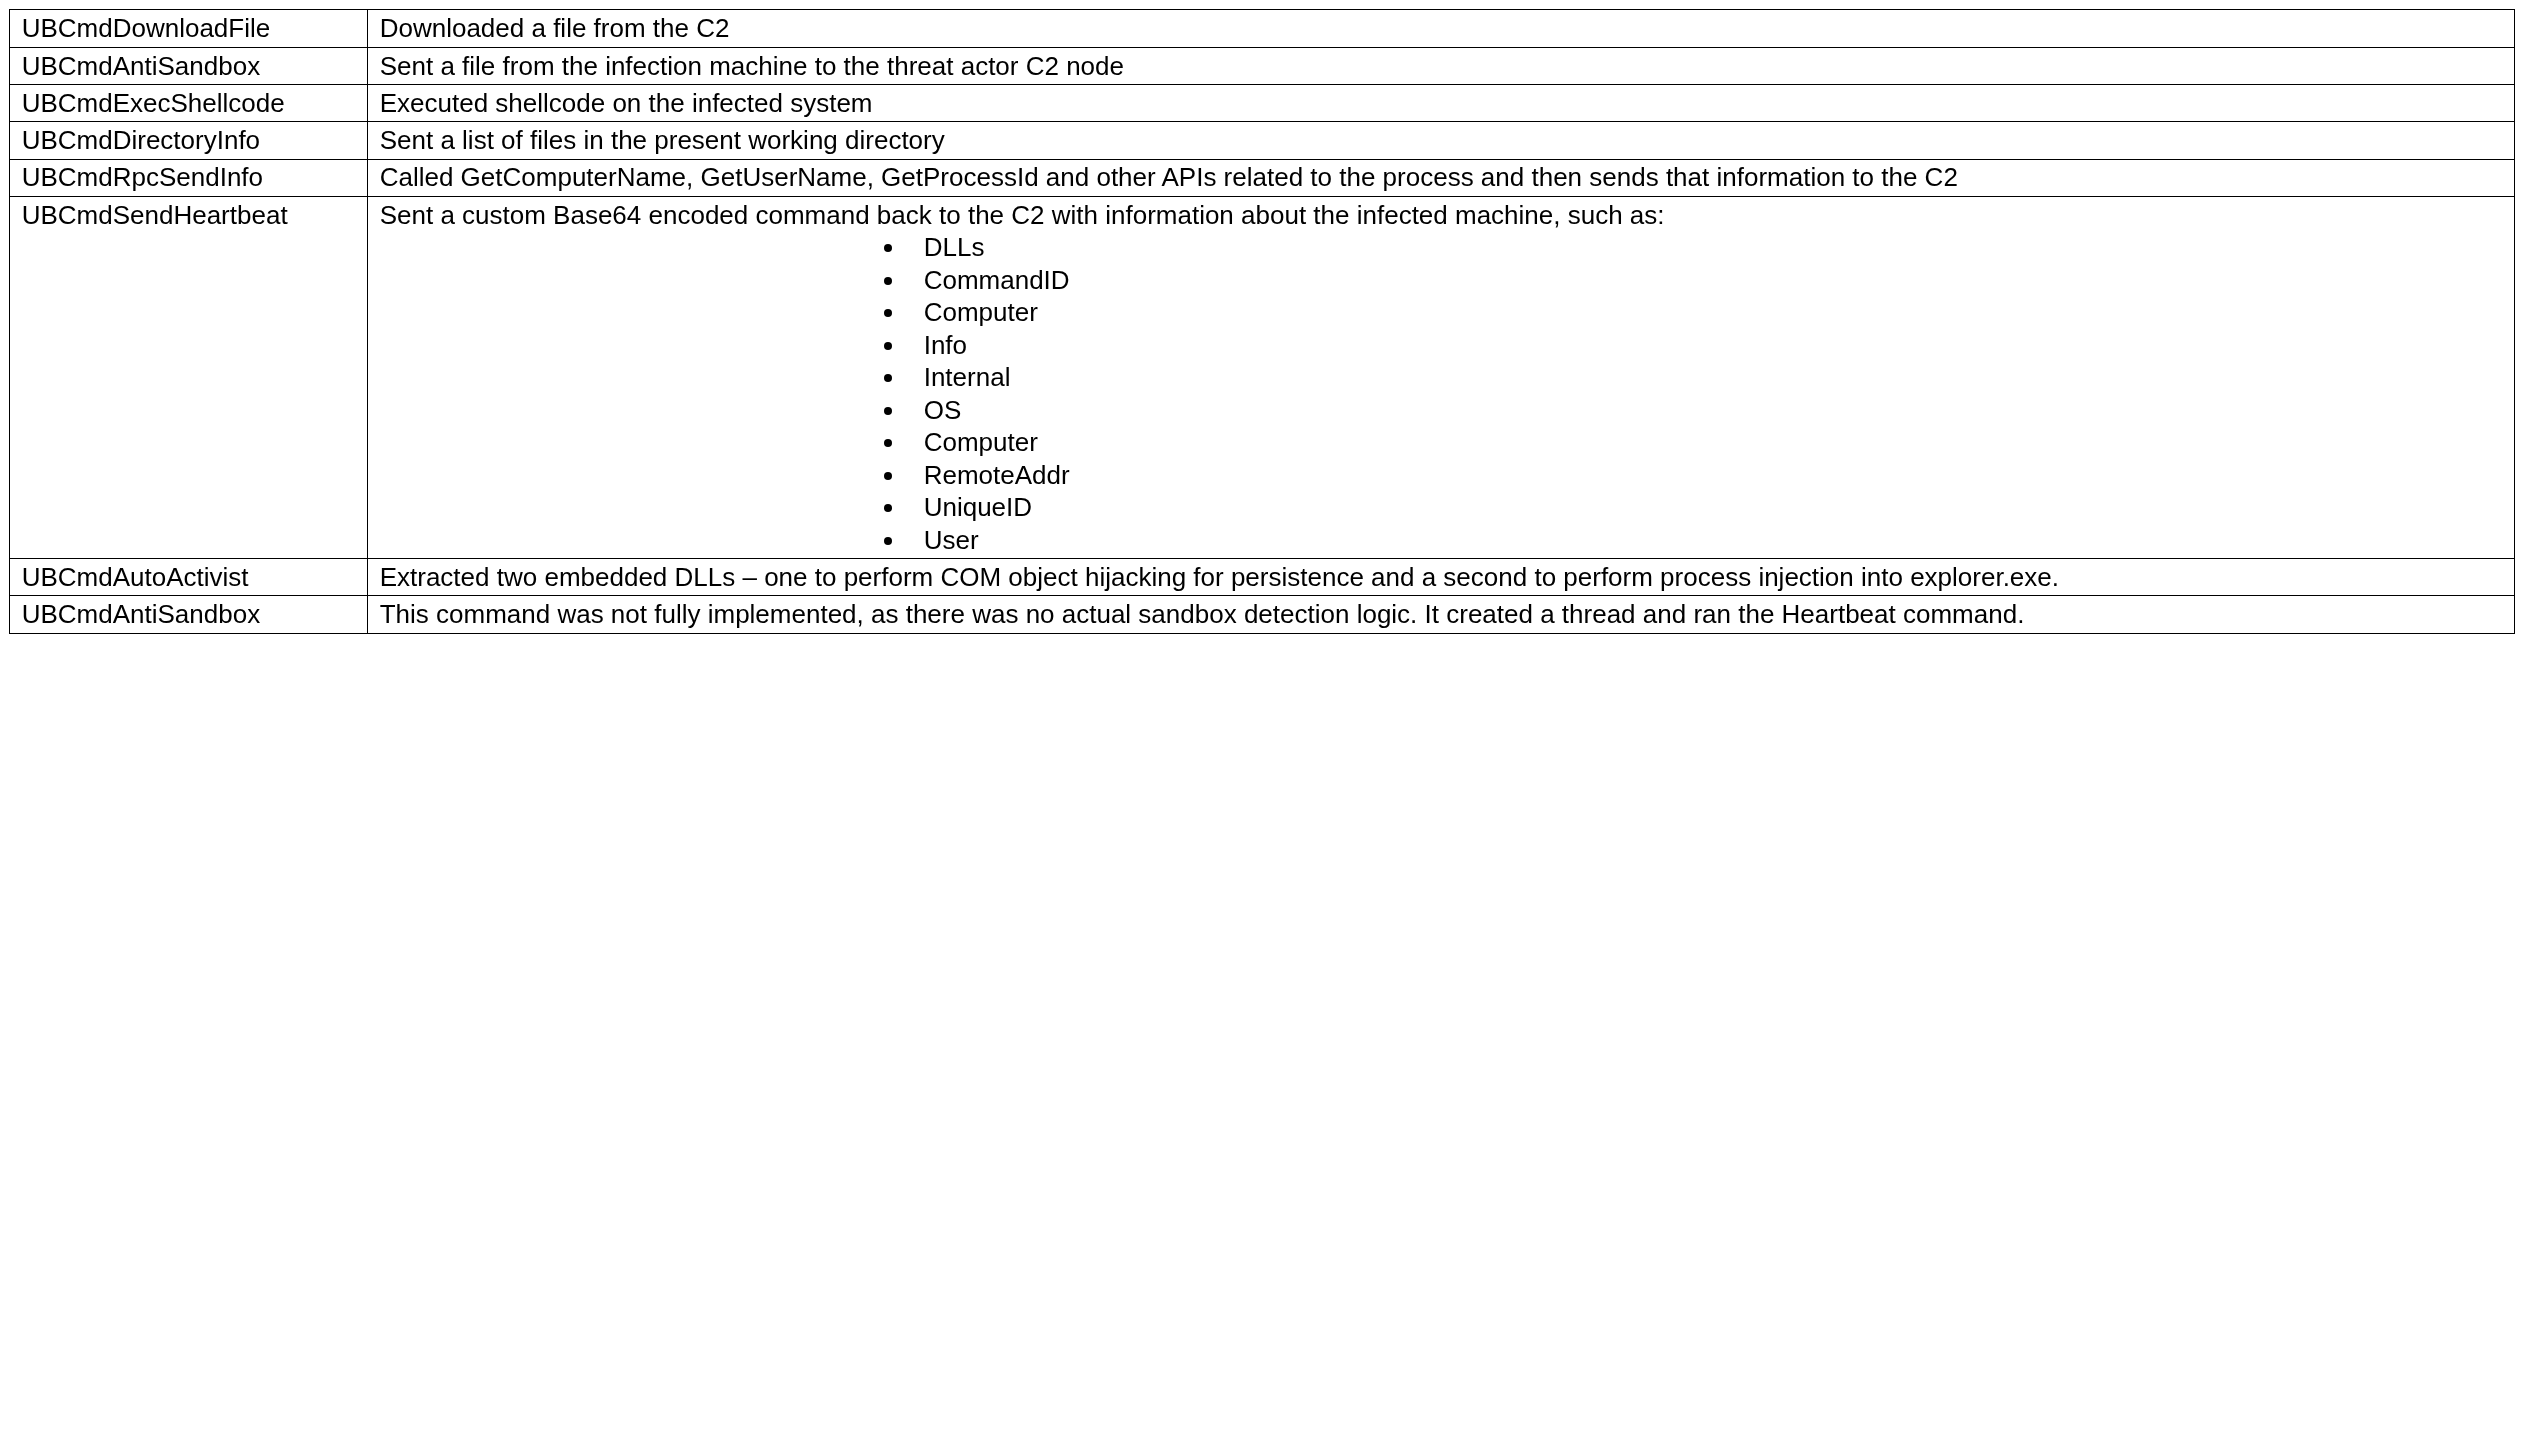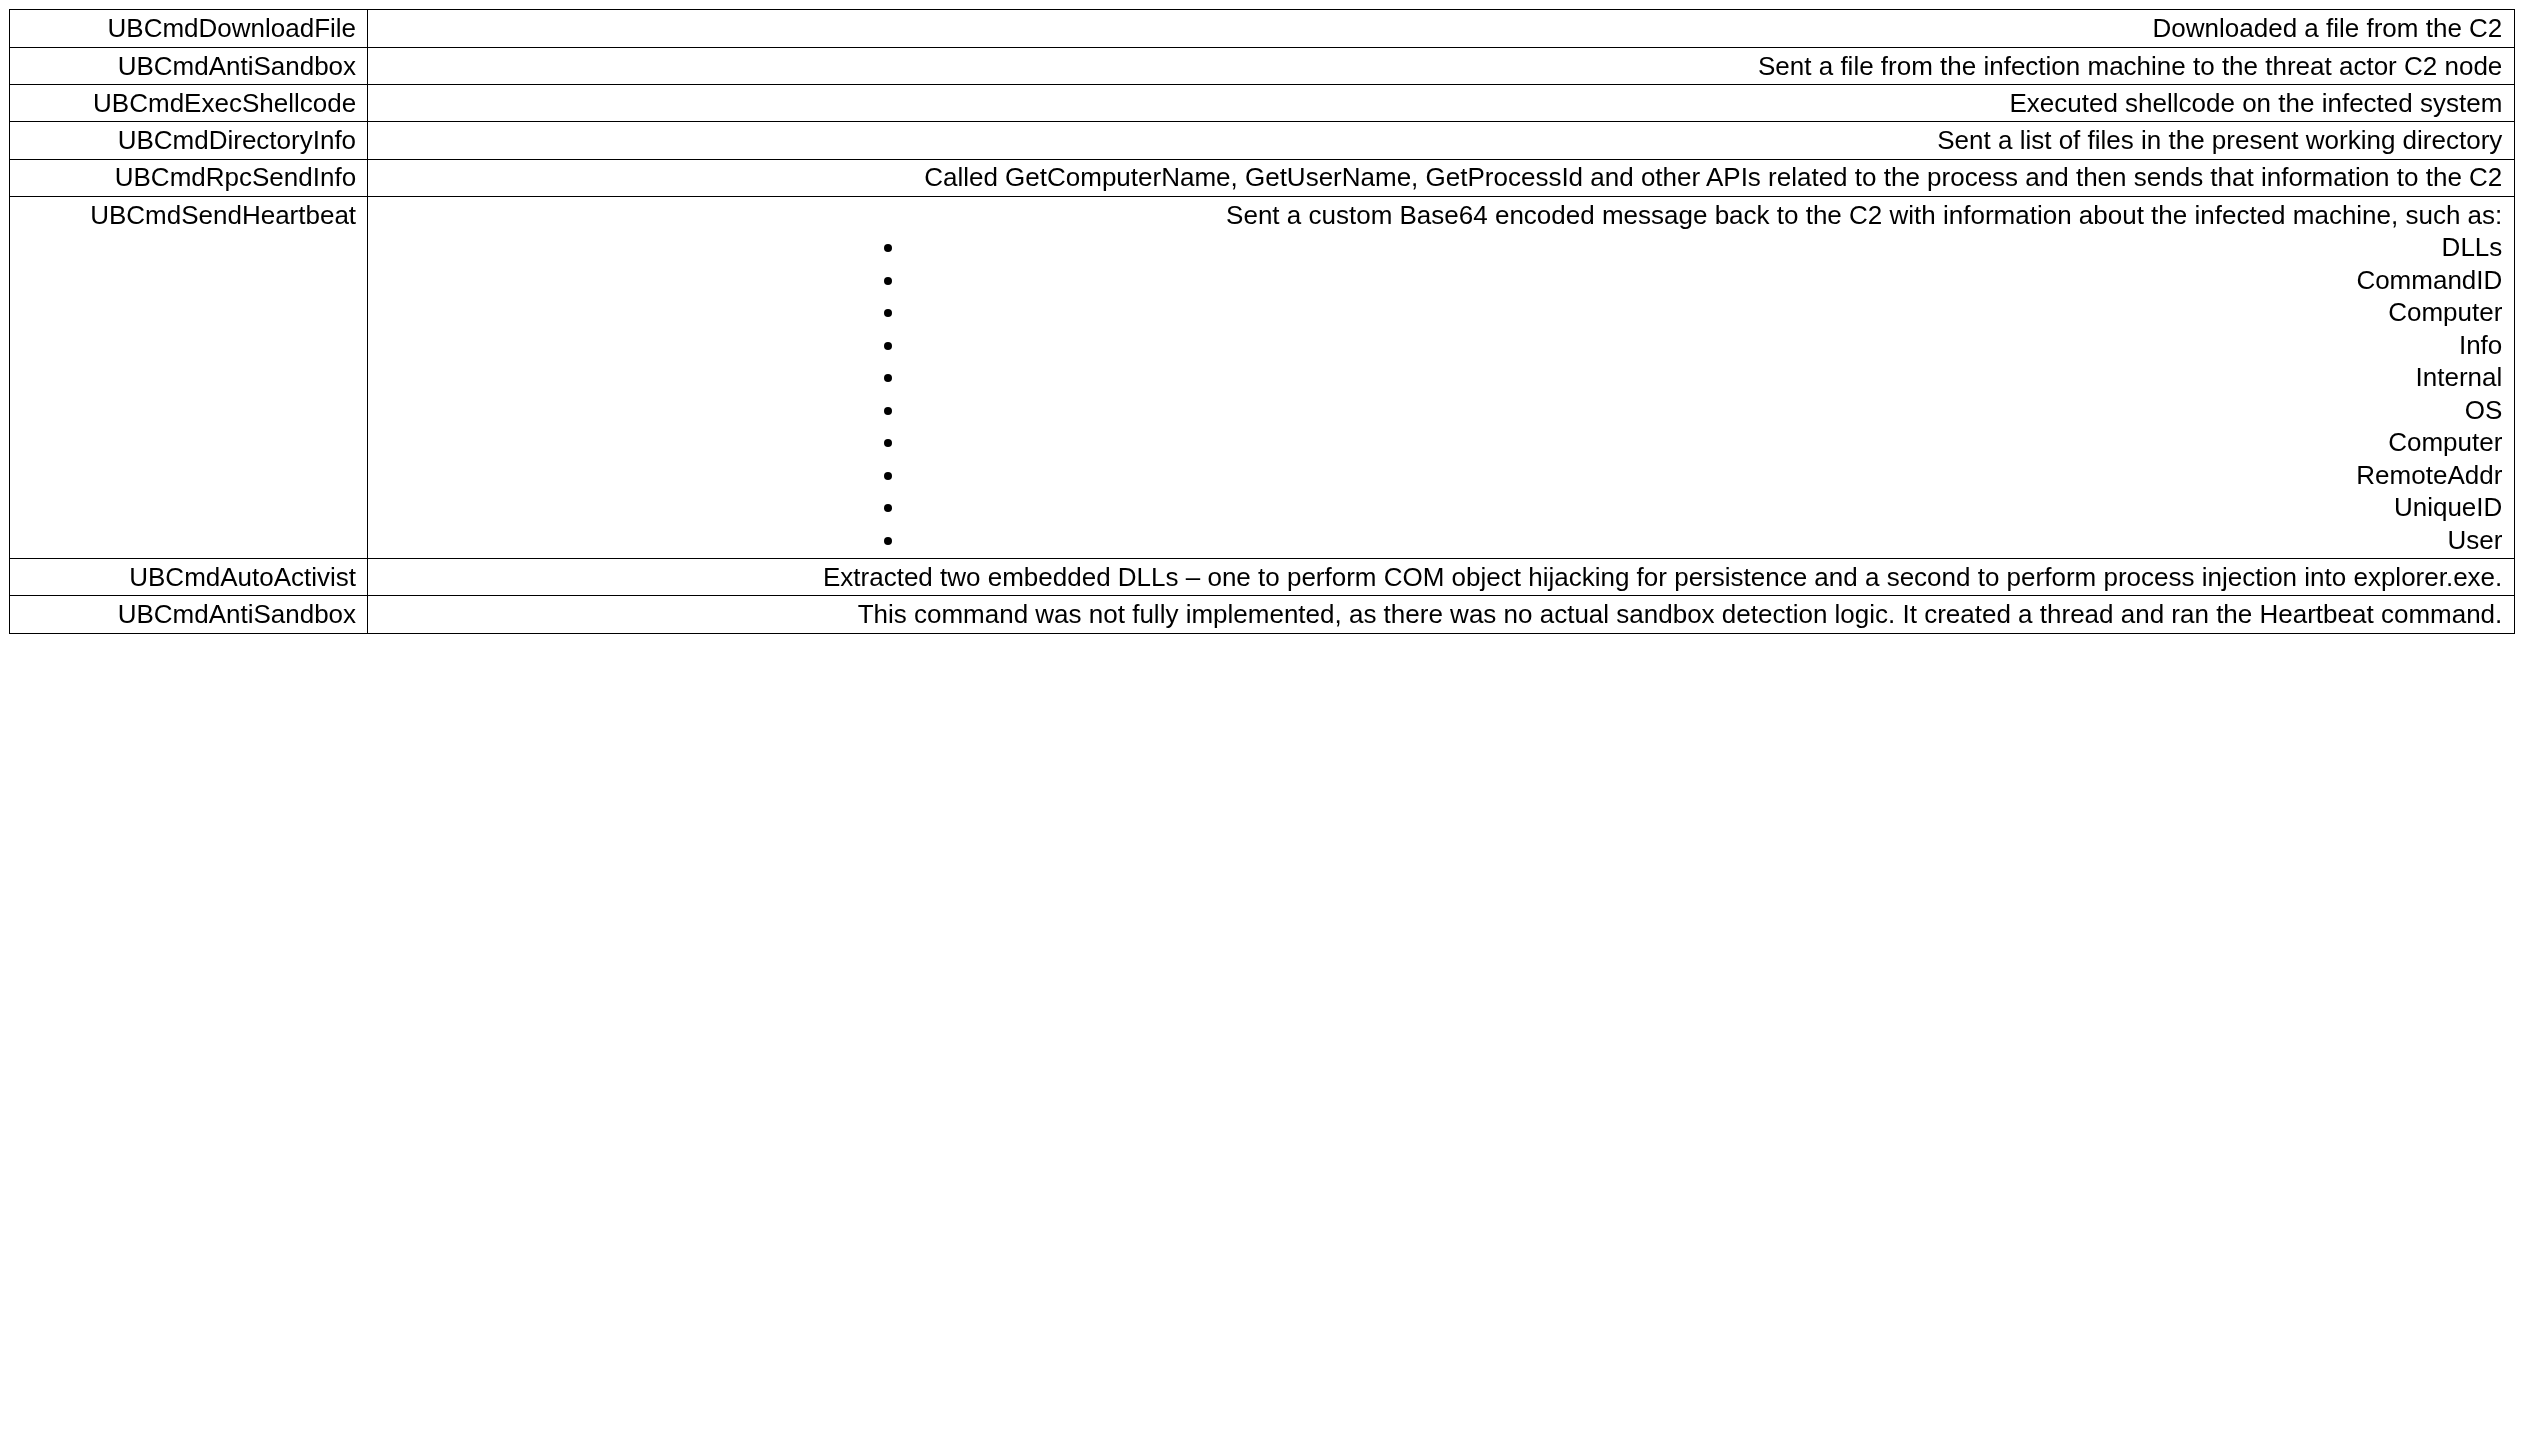--- a/index.html
+++ b/index.html
@@ -7,21 +7,20 @@
     padding: 9.4px;
     font-family: Arial, Helvetica, sans-serif;
     font-size: 26px;
     background: #fff;
     color: #000;
   }
   table {
     border-collapse: collapse;
     width: 100%;
     table-layout: fixed;
-    text-align: right;
   }
   col.name { width: 358px; }
   td {
     border: 1.9px solid #000;
     padding: 1.9px 11.3px 1.9px 11.3px;
     vertical-align: top;
     line-height: 1.25;
   }
   td.name { white-space: nowrap; }
   ul.bullets {
@@ -59,21 +58,21 @@
       <td class="name">UBCmdDirectoryInfo</td>
       <td>Sent a list of files in the present working directory</td>
     </tr>
     <tr>
       <td class="name">UBCmdRpcSendInfo</td>
       <td>Called GetComputerName, GetUserName, GetProcessId and other APIs related to the process and then sends that information to the C2</td>
     </tr>
     <tr>
       <td class="name">UBCmdSendHeartbeat</td>
       <td>
-        <span>Sent a custom Base64 encoded message back to the C2 with information about the infected machine, such as:</span>
+        <span>Sent a custom Base64 encoded command back to the C2 with information about the infected machine, such as:</span>
         <ul class="bullets">
           <li>DLLs</li>
           <li>CommandID</li>
           <li>Computer</li>
           <li>Info</li>
           <li>Internal</li>
           <li>OS</li>
           <li>Computer</li>
           <li>RemoteAddr</li>
           <li>UniqueID</li>

